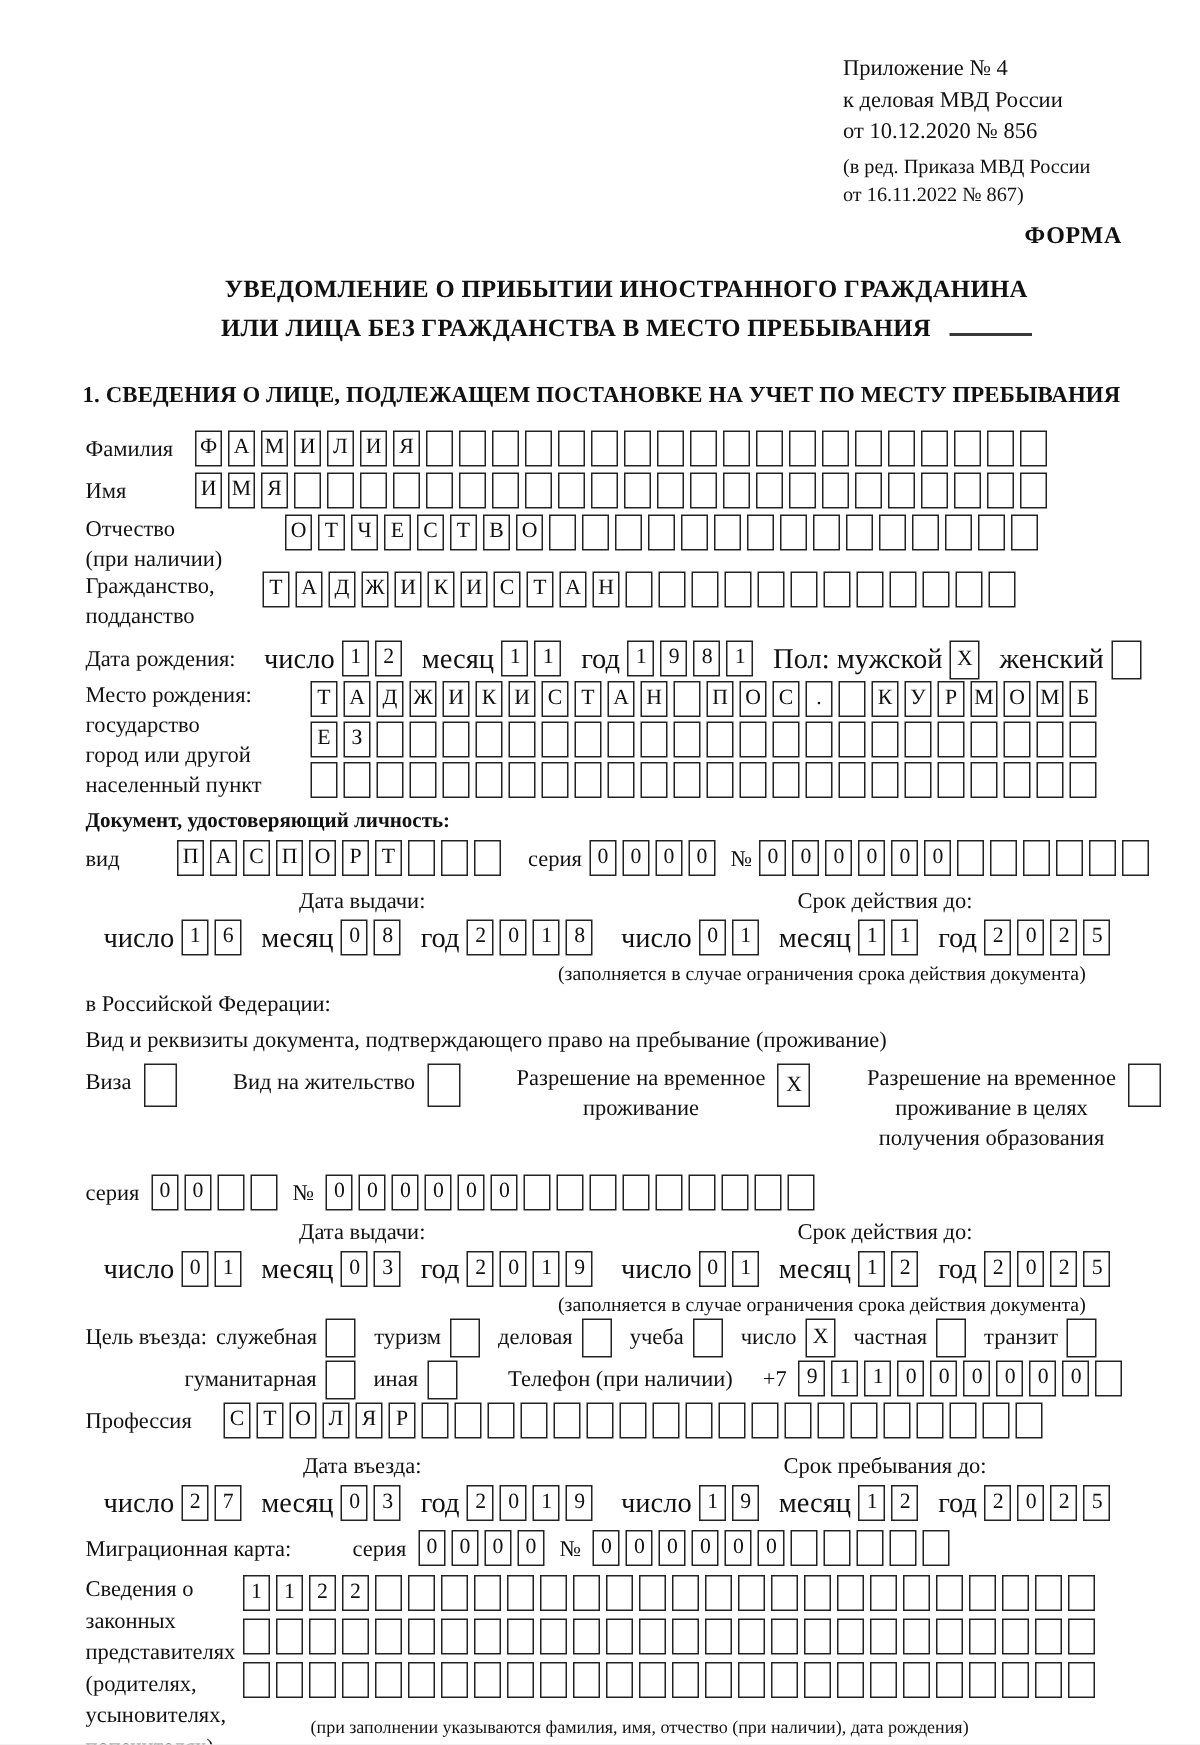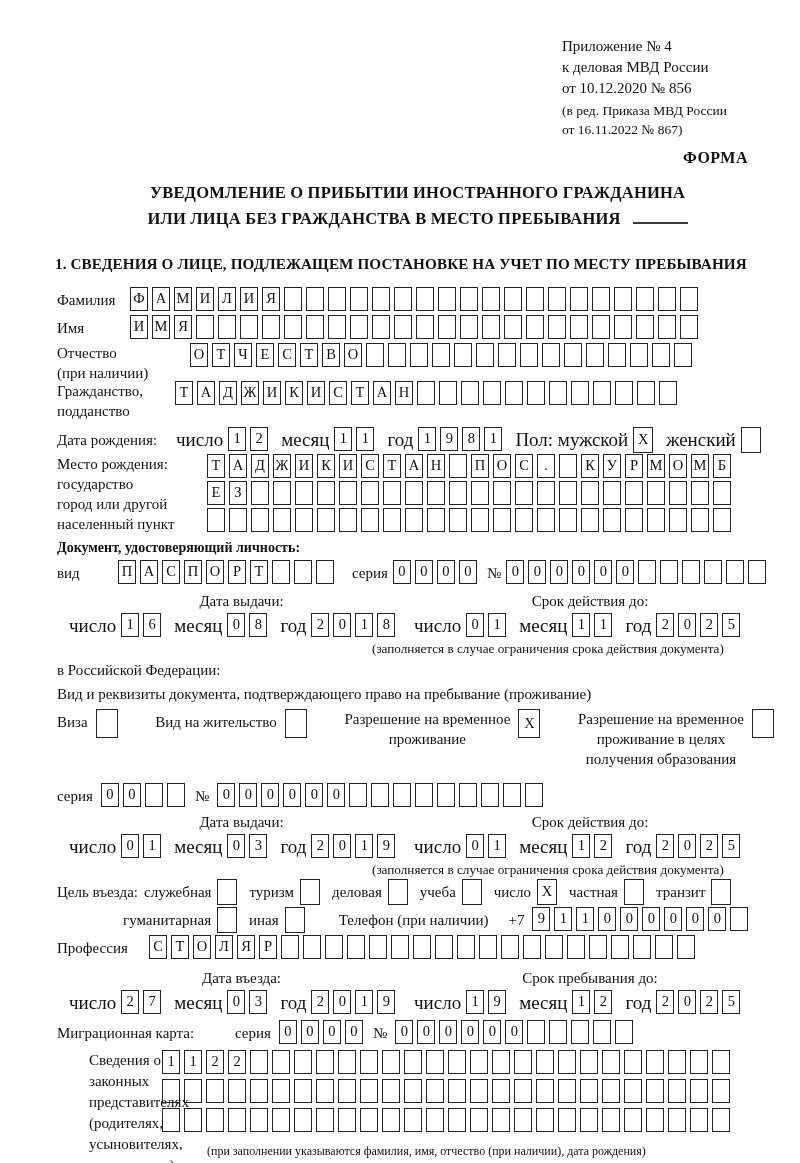--- a/index.html
+++ b/index.html
@@ -57,21 +57,21 @@
   .cbgroup .boxes { margin-left:8px; }
 
   .purpose { display:flex; align-items:flex-start; }
   .purpose .lbl { line-height:26px; margin-right:6px; }
   .purpose .boxes { margin-right:8px; }
   .indent66 { margin-left:66px; }
   .phonegap { margin-left:22px; }
   .prefix { font-size:15px; line-height:26px; margin:0 8px 0 14px; }
 
   .legal { display:flex; align-items:flex-start; }
-  .legal .lblcol div { line-height:21px;margin-left:32px; }
+  .legal .lblcol div { line-height:21px; }
   .legal .stack3 > .boxes { margin-bottom:5px; }
   .legalnote { font-size:12px; line-height:16px; margin-left:150px; white-space:nowrap; margin-top:1px; }
 
   .mlser { margin-left:14px; } .mlnum { margin-left:6px; } .mlser2 { margin-left:20px; }
 </style>
 </head>
 <body>
 
 <div class="page">
 

